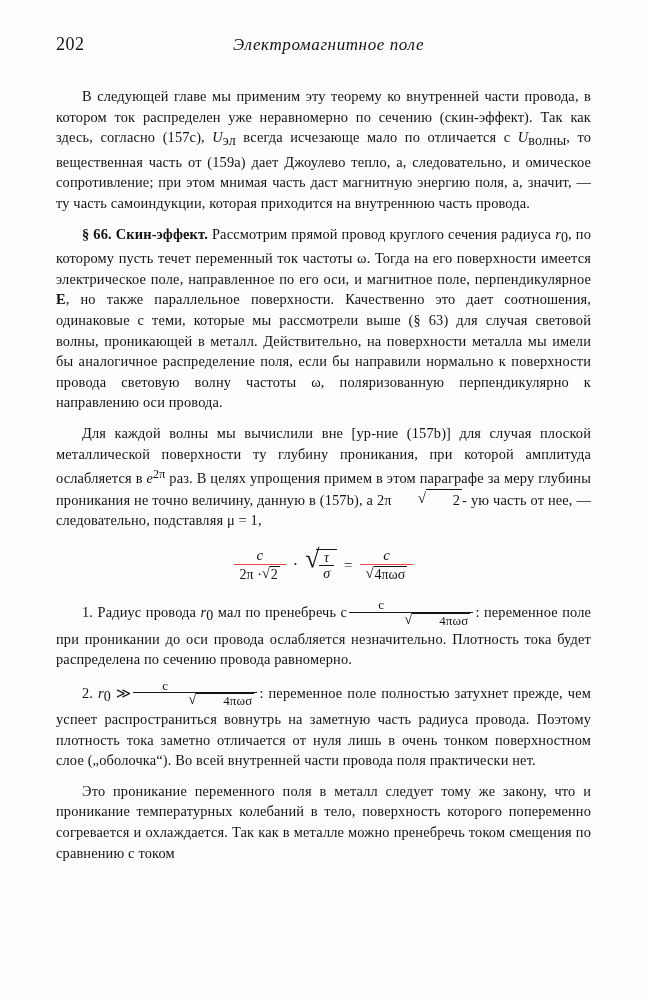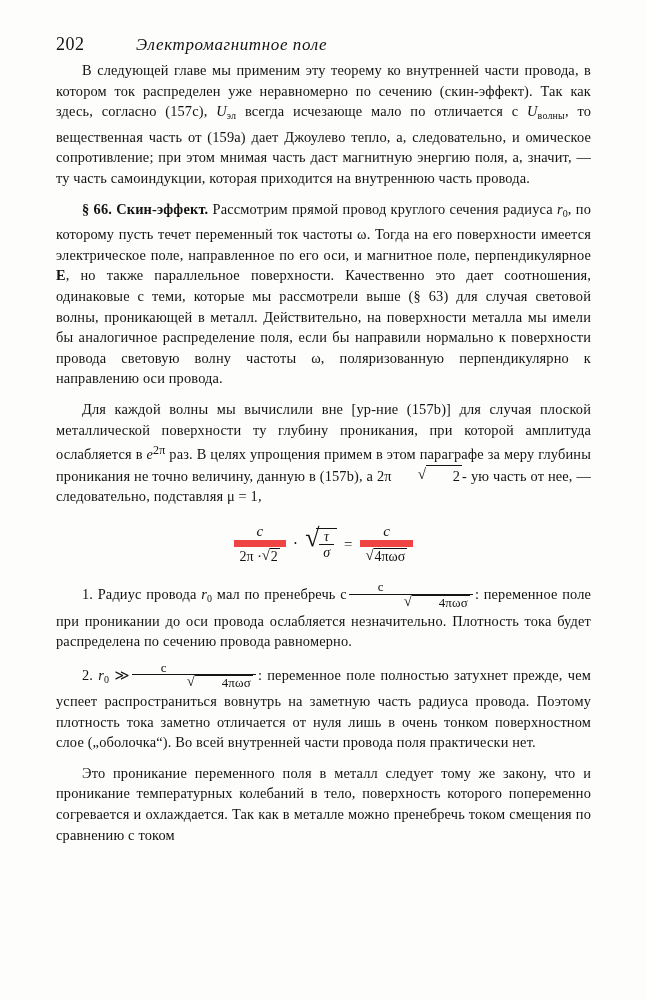--- a/index.html
+++ b/index.html
@@ -18,30 +18,32 @@
     position: relative;
     width: 647px;
     height: 1000px;
     background: #fdfdfb;
     box-sizing: border-box;
     padding: 34px 56px 0 56px;
   }
   .header {
     display: flex;
     align-items: baseline;
+    margin-bottom: 26px;
     height: 26px;
   }
   .page-number {
     font-size: 18px;
     letter-spacing: 0.5px;
     color: #111;
     width: 80px;
   }
   .running-title {
     flex: 1;
+    text-align: center;
     font-style: italic;
     font-size: 17px;
     letter-spacing: 0.6px;
     color: #111;
     margin-right: 70px;
   }
   .body {
     font-size: 14.4px;
     line-height: 20.6px;
     text-align: justify;
@@ -58,21 +60,21 @@
     text-indent: 26px;
   }
   p.gap {
     margin-top: 10px;
   }
   .sec-head {
     font-weight: bold;
   }
   .italic { font-style: italic; }
   .sub {
-    font-size: 10px;
+    font-size: 14px;
     vertical-align: -3px;
   }
   .sup {
     font-size: 12px;
     vertical-align: 5px;
   }
   
   .frac {
     display: inline-block;
     vertical-align: middle;
@@ -128,21 +130,21 @@
     vertical-align: middle;
   }
   .bigfrac .num {
     display: block;
     padding: 0 6px;
     font-size: 15px;
     font-style: italic;
   }
   .bigfrac .den {
     display: block;
-    border-top: 7px solid #ef4444;
+    border-top: 1px solid #ef4444;
     padding: 1px 6px 0 6px;
     font-size: 14px;
   }
   .bigsqrt {
     display: inline-block;
     position: relative;
     font-size: 15px;
     padding-left: 11px;
   }
   .bigsqrt::before {

